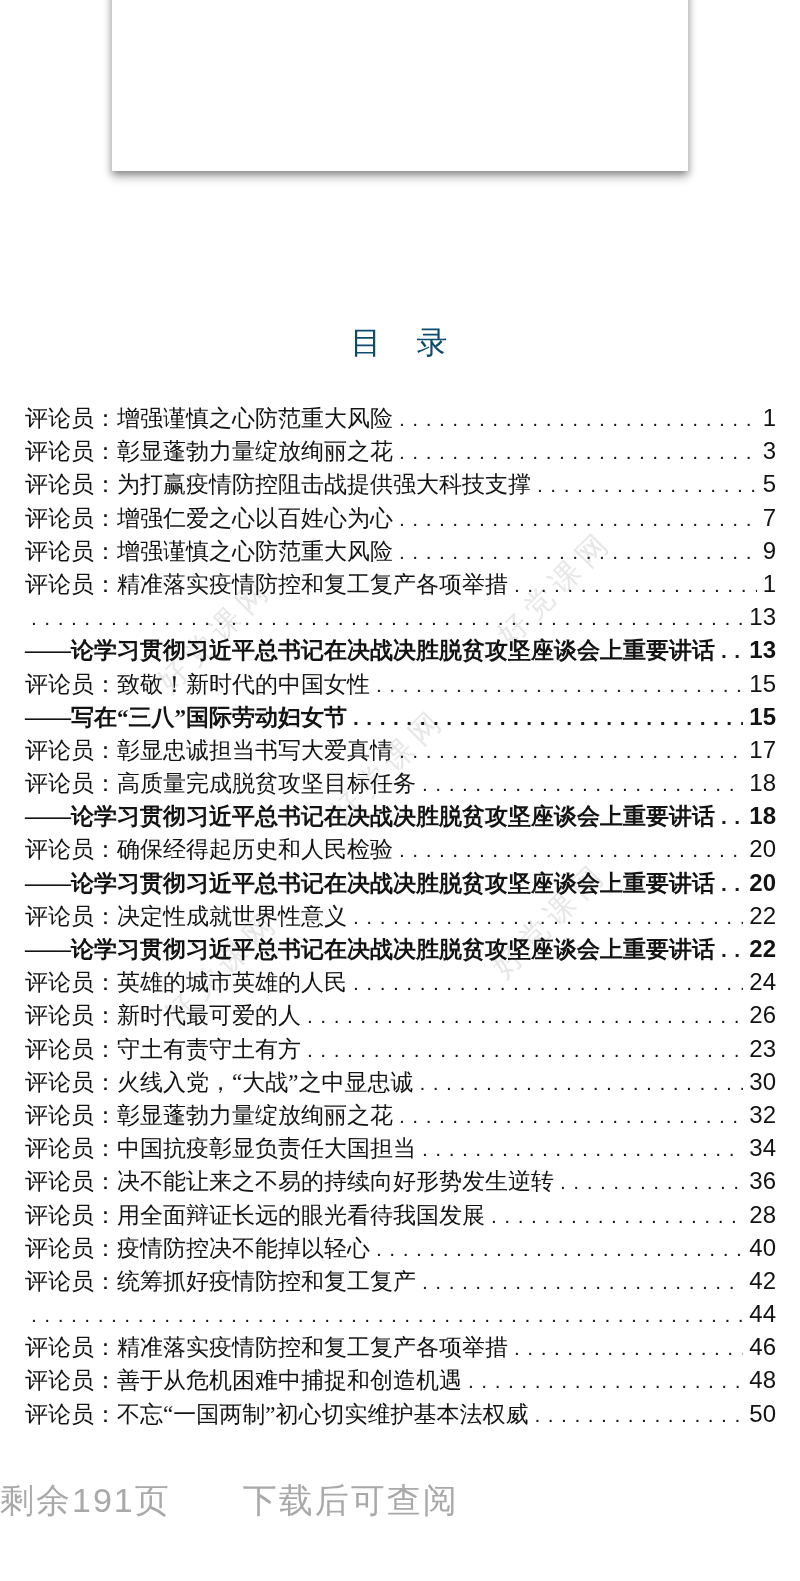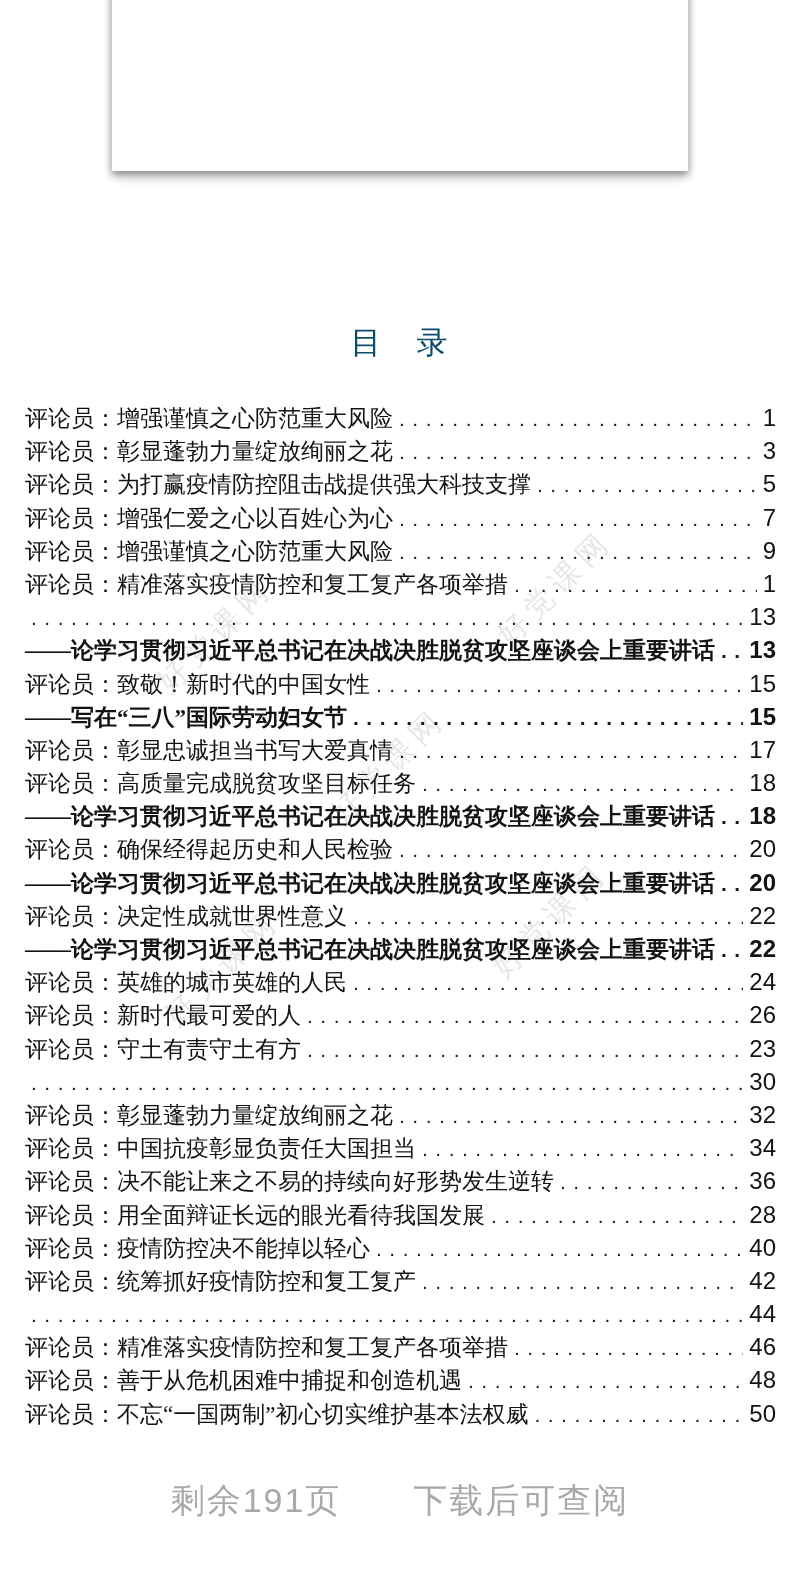--- a/index.html
+++ b/index.html
@@ -52,21 +52,21 @@
   }
   .toc-page-num {
     flex:0 0 auto; margin-left:6px;
     font-size:24px; color:#131313;
     font-family:"Liberation Sans","DejaVu Sans",sans-serif;
   }
 
   
   .footer-note {
     position:absolute; top:1478px; left:0; width:100%;
-    text-align:center;
+    text-align:left;
     font-family:"Liberation Sans","DejaVu Sans",sans-serif;
     font-size:34px; letter-spacing:2px;
   }
 </style>
 </head>
 <body>
 
 <div class="canvas">
 
   <div class="prev-page"></div>
@@ -175,20 +175,21 @@
         <span class="toc-text">评论员：新时代最可爱的人</span>
         <span class="toc-leader">......................................................................</span>
         <span class="toc-page-num">26</span>
       </div>
       <div class="toc-row">
         <span class="toc-text">评论员：守土有责守土有方</span>
         <span class="toc-leader">......................................................................</span>
         <span class="toc-page-num">23</span>
       </div>
       <div class="toc-row">
+        <span class="toc-text">评论员：火线入党，“大战”之中显忠诚</span>
         <span class="toc-leader">......................................................................</span>
         <span class="toc-page-num">30</span>
       </div>
       <div class="toc-row">
         <span class="toc-text">评论员：彰显蓬勃力量绽放绚丽之花</span>
         <span class="toc-leader">......................................................................</span>
         <span class="toc-page-num">32</span>
       </div>
       <div class="toc-row">
         <span class="toc-text">评论员：中国抗疫彰显负责任大国担当</span>

